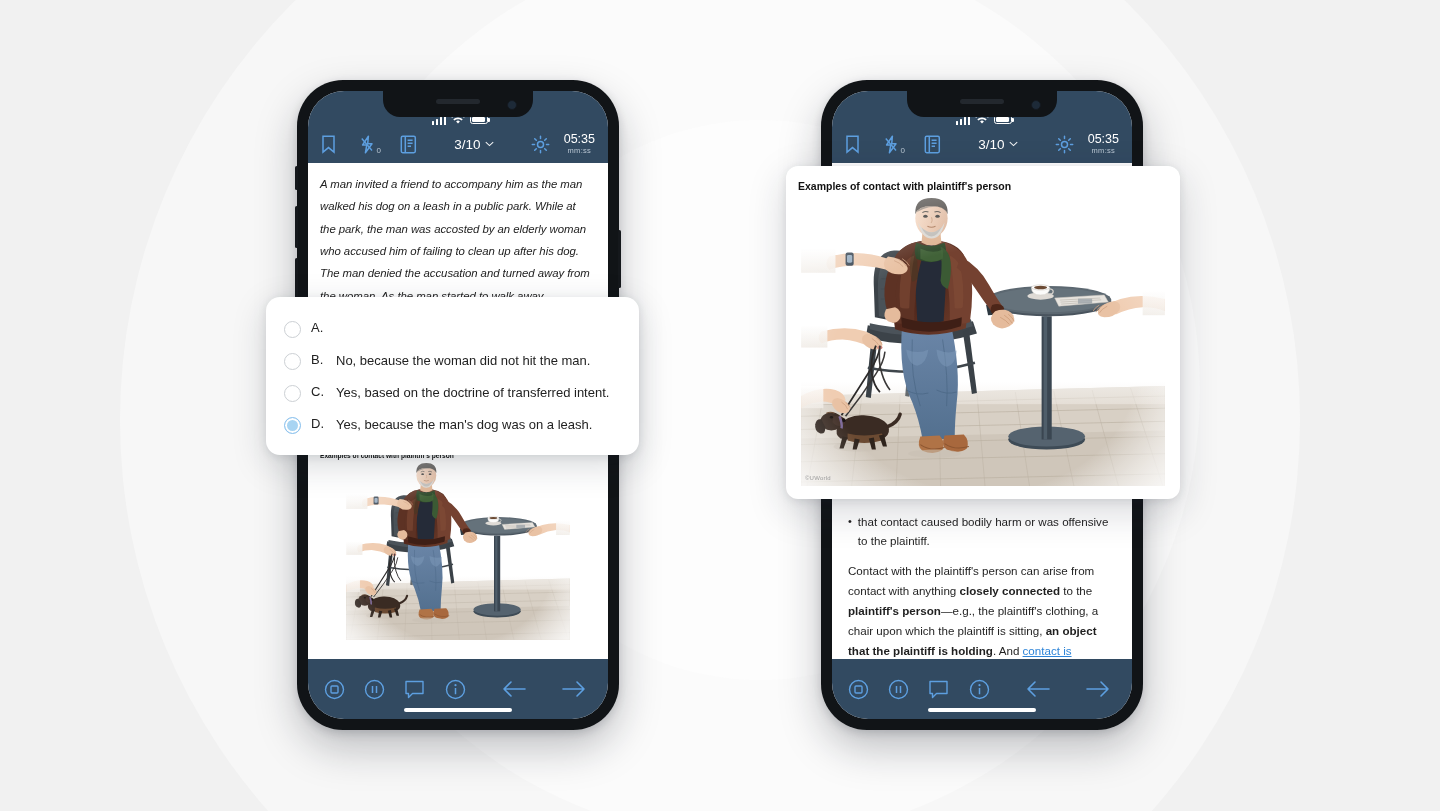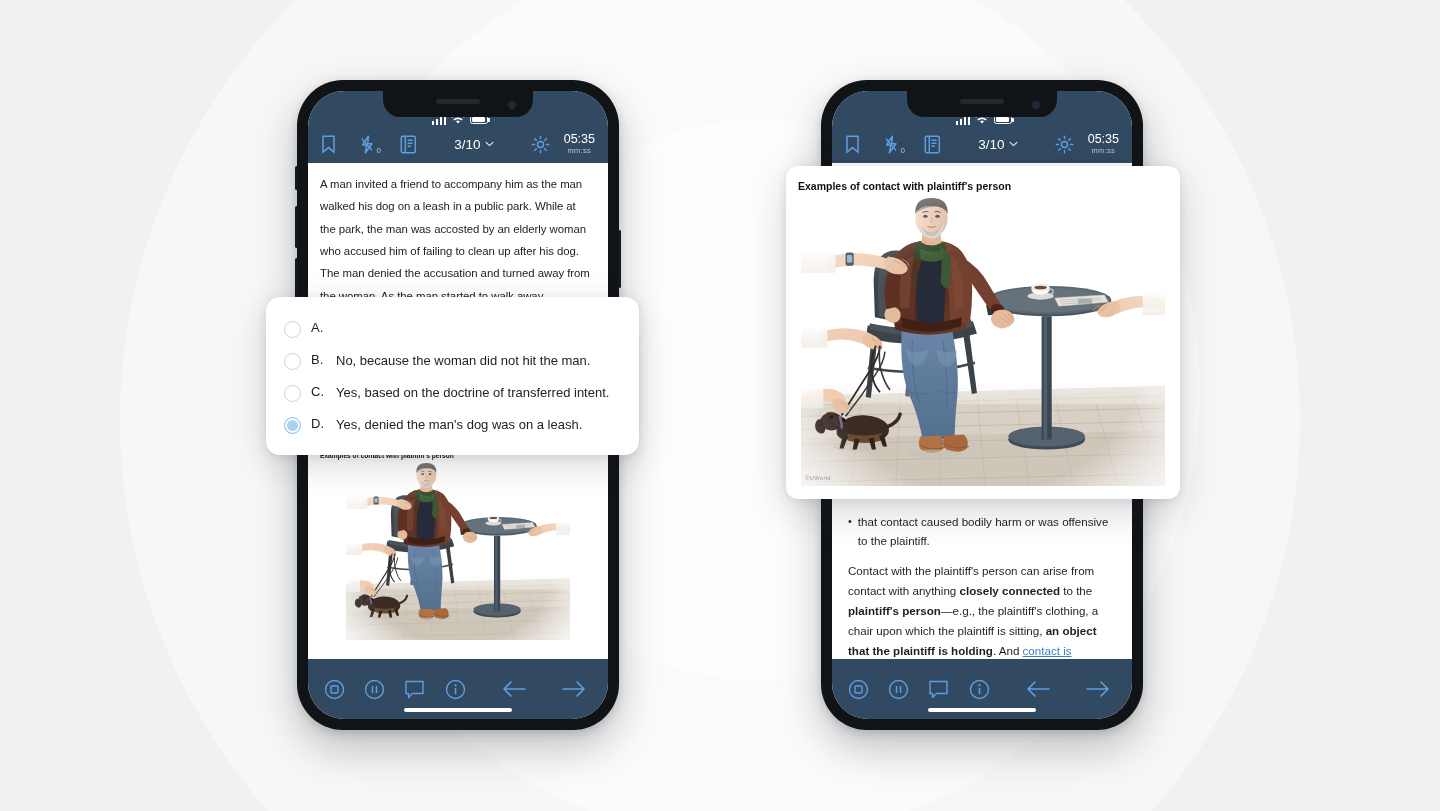--- a/index.html
+++ b/index.html
@@ -93,21 +93,21 @@
   .tb-gap { flex: 1 }
   .page-ind { color:#fff; font-size:13.5px; display:flex; align-items:center; gap:4px; }
   .page-ind .chev { font-size: 10px; opacity:.92; }
   .timer { color: #fff; text-align: center; line-height: 1.05; }
   .timer .t-val { font-size: 12.5px; display:block; }
   .timer .t-unit { font-size: 7.5px; color: #b9c6d2; letter-spacing:.3px; display:block; margin-top:1px;}
   .flash-wrap { position: relative; display:flex; }
   .flash-wrap .cnt { position:absolute; right:-5px; bottom:-1px; font-size:8px; color:#b9c6d2; }
 
   
-  .qbody { padding: 10px 16px 0 12px; }
+  .qbody { padding: 10px 16px 0 12px; font-style: italic; }
   .qtext { font-size: 11.4px; line-height: 1.96; color: #222; letter-spacing: -.05px; }
 
   
   .tabrow { margin-top: 8px; padding: 0 10px; position: relative; }
   .tabrow::after {
     content:''; position:absolute; left:10px; right:10px; bottom:0; height:1px; background:#dcdcdc;
   }
   .tab {
     display:inline-block;
     border: 1px solid #dcdcdc; border-bottom: 1px solid #fff;
@@ -461,21 +461,21 @@
     <span class="choice-text">No, because the woman did not hit the man.</span>
   </div>
   <div class="choice">
     <span class="radio"></span>
     <span class="choice-letter">C.</span>
     <span class="choice-text">Yes, based on the doctrine of transferred intent.</span>
   </div>
   <div class="choice">
     <span class="radio sel"></span>
     <span class="choice-letter">D.</span>
-    <span class="choice-text">Yes, denied the man's dog was on a leash.</span>
+    <span class="choice-text">Yes, because the man's dog was on a leash.</span>
   </div>
 </div>
 
 <div class="img-card" style="left:786px; top:166px; width:394px; height:333px;">
   <div class="illus-cap">Examples of contact with plaintiff's person</div>
   <div class="illustration" style="margin-top:2px;">
     <svg viewBox="0 0 360 285" width="100%" height="288" preserveAspectRatio="xMidYMid meet">
       <use href="#scene"></use>
     </svg>
     <span class="watermark">©UWorld</span>

